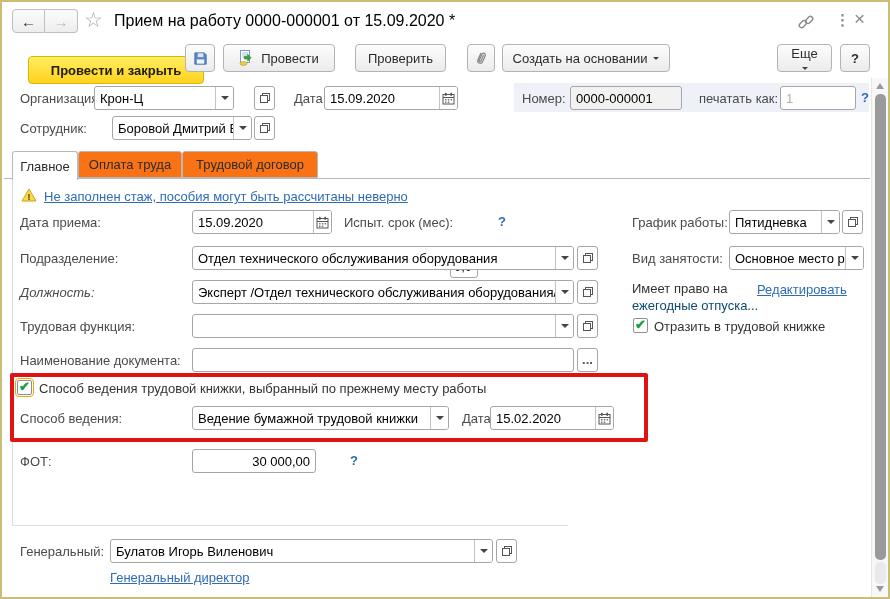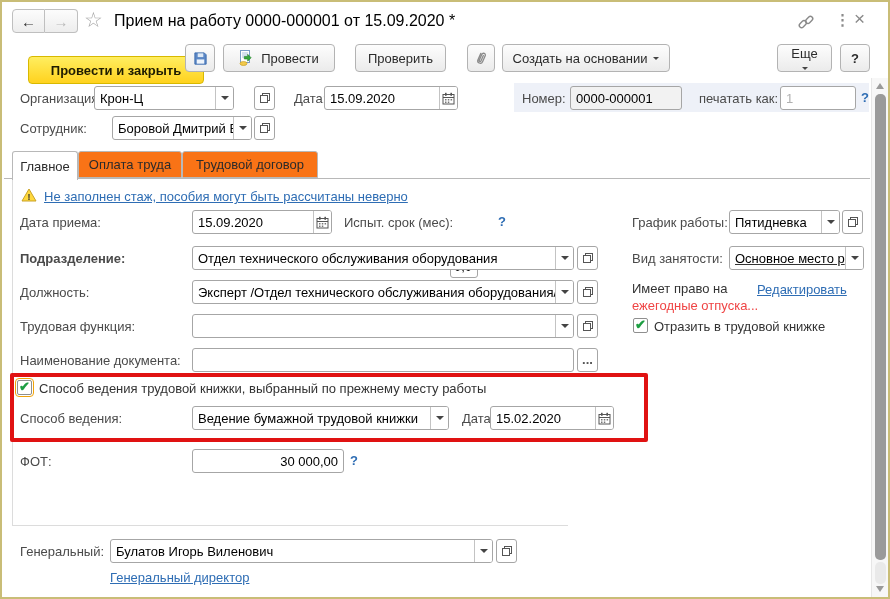--- a/index.html
+++ b/index.html
@@ -224,35 +224,35 @@
           <rect x="5.8" y="9.5" width="1.5" height="1.5" fill="#777"></rect>
       </svg>
     </span>
   </div>
   <div class="label" style="left:342px;top:213px;">Испыт. срок (мес):</div>
   <div class="field" style="left:448px;top:208px;width:28px;margin-top:44px;">
     <span class="txt right">0,0</span>
   </div>
   <div class="help" style="left:496px;top:212px;">?</div>
 
-  <div class="label" style="left:18px;top:249px;font-weight:bold;">Подразделение:</div>
+  <div class="label" style="left:18px;top:249px;">Подразделение:</div>
   <div class="field" style="left:190px;top:244px;width:382px;">
     <span class="txt">Отдел технического обслуживания оборудования</span>
     <span class="dd">
         <i class="tri"></i>
       </span>
   </div>
   <div class="sqbtn" style="left:575px;top:244px;">
     <svg width="12" height="12" viewBox="0 0 12 12">
       <rect x="3.5" y="1.5" width="7" height="7" fill="none" stroke="#555"></rect>
       <rect x="1.5" y="3.5" width="7" height="7" fill="#fff" stroke="#555"></rect>
     </svg>
   </div>
 
-  <div class="label" style="left:18px;top:283px;">Должность:</div>
+  <div class="label" style="left:18px;top:283px;font-style:italic;">Должность:</div>
   <div class="field" style="left:190px;top:278px;width:382px;">
     <span class="txt">Эксперт /Отдел технического обслуживания оборудования/</span>
     <span class="dd">
         <i class="tri"></i>
       </span>
   </div>
   <div class="sqbtn" style="left:575px;top:278px;">
     <svg width="12" height="12" viewBox="0 0 12 12">
       <rect x="3.5" y="1.5" width="7" height="7" fill="none" stroke="#555"></rect>
       <rect x="1.5" y="3.5" width="7" height="7" fill="#fff" stroke="#555"></rect>
@@ -306,49 +306,49 @@
         <rect x="3" y="7" width="1.5" height="1.5" fill="#777"></rect>
           <rect x="5.8" y="7" width="1.5" height="1.5" fill="#777"></rect>
           <rect x="8.6" y="7" width="1.5" height="1.5" fill="#777"></rect>
         <rect x="3" y="9.5" width="1.5" height="1.5" fill="#777"></rect>
           <rect x="5.8" y="9.5" width="1.5" height="1.5" fill="#777"></rect>
       </svg>
     </span>
   </div>
 
   <div class="label" style="left:18px;top:452px;">ФОТ:</div>
-  <div class="field" style="left:190px;top:447px;width:152px;">
+  <div class="field" style="left:190px;top:447px;width:124px;">
     <span class="txt right">30 000,00</span>
   </div>
   <div class="help" style="left:348px;top:451px;">?</div>
 
   <div class="label" style="left:630px;top:213px;">График работы:</div>
   <div class="field" style="left:727px;top:208px;width:111px;">
     <span class="txt">Пятидневка</span>
     <span class="dd">
         <i class="tri"></i>
       </span>
   </div>
   <div class="sqbtn" style="left:840px;top:208px;">
     <svg width="12" height="12" viewBox="0 0 12 12">
       <rect x="3.5" y="1.5" width="7" height="7" fill="none" stroke="#555"></rect>
       <rect x="1.5" y="3.5" width="7" height="7" fill="#fff" stroke="#555"></rect>
     </svg>
   </div>
 
   <div class="label" style="left:630px;top:249px;">Вид занятости:</div>
-  <div class="field" style="left:727px;top:244px;width:135px;text-decoration:underline;">
+  <div class="field" style="left:727px;top:244px;width:135px;">
     <span class="txt">Основное место р</span>
     <span class="dd">
         <i class="tri"></i>
       </span>
   </div>
 
   <div class="label" style="left:630px;top:279px;color:#333;">Имеет право на</div>
-  <div class="label" style="left:630px;top:296px;color:#ef4444;">ежегодные отпуска...</div>
+  <div class="label" style="left:630px;top:296px;color:#0c4a6e;">ежегодные отпуска...</div>
   <div class="link" style="left:755px;top:280px;">Редактировать</div>
 
   <div class="checkbox" style="left:631px;top:316px;">
     <span class="mark">✔</span>
   </div>
   <div class="label" style="left:652px;top:317px;color:#333;">Отразить в трудовой книжке</div>
 
   <div class="label" style="left:18px;top:542px;">Генеральный:</div>
   <div class="field" style="left:108px;top:537px;width:383px;">
     <span class="txt">Булатов Игорь Виленович</span>

